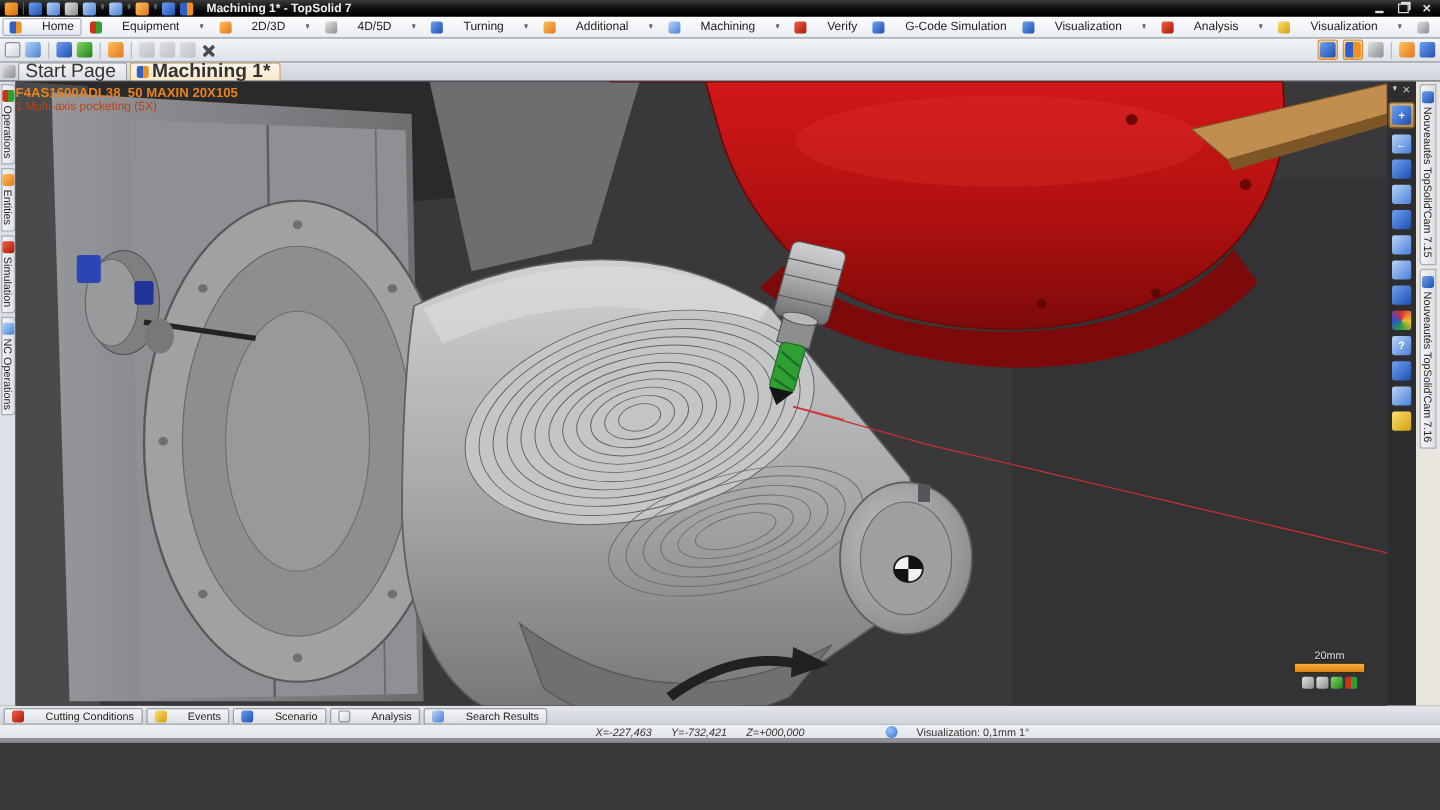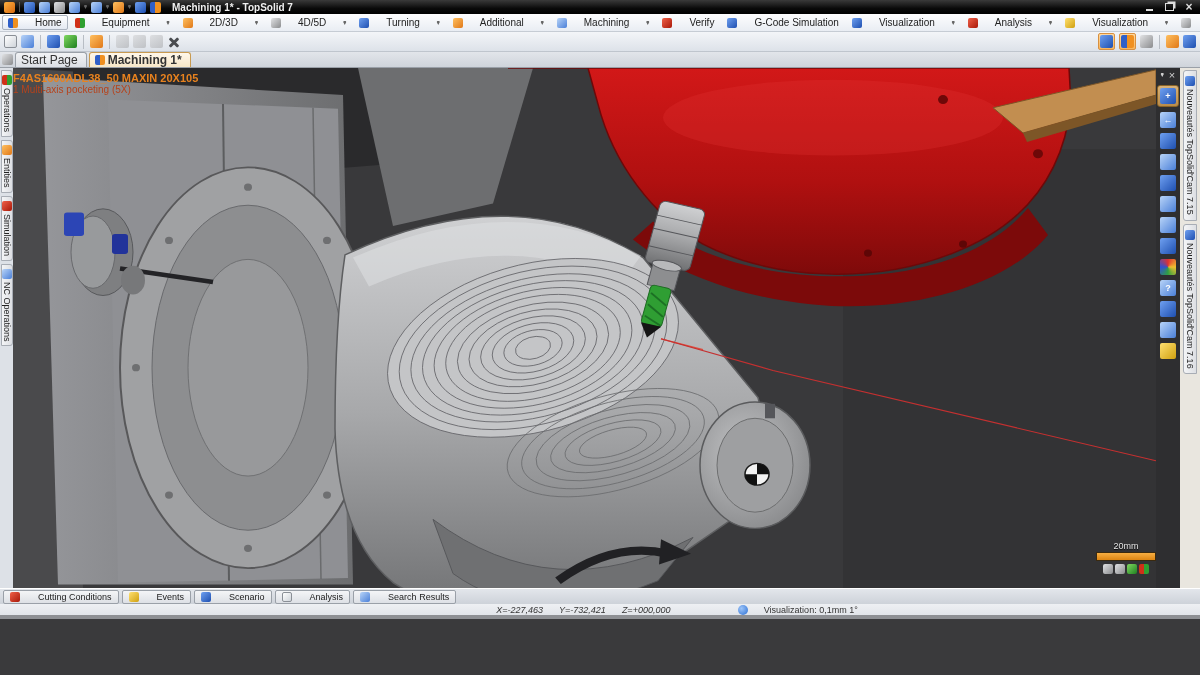--- a/index.html
+++ b/index.html
@@ -47,37 +47,37 @@
   .toolbar { height:20px; background:linear-gradient(#f3f5f8,#dde2e9); border-bottom:1px solid #bfc5cd; display:flex; align-items:center; padding:0 4px; gap:4px; flex:none; }
   .toolbar .sep { width:1px; height:14px; background:#b8bdc4; margin:0 2px; }
   .toolbar .spacer { flex:1; }
   .delx { width:14px; height:14px; position:relative; }
   .delx::before,.delx::after { content:""; position:absolute; left:1px; top:6px; width:12px; height:3px; background:#4a4c50; border-radius:1px; }
   .delx::before { transform:rotate(45deg); } .delx::after { transform:rotate(-45deg); }
   .hl { background:linear-gradient(#ffd9a0,#f7b55e); border:1px solid #d89040; border-radius:2px; padding:1px; display:flex; }
 
   
   .doctabs { height:16px; background:linear-gradient(#e2e5ea,#cfd4db); border-bottom:1px solid #9aa0a8; display:flex; align-items:flex-end; padding:0 2px; gap:2px; flex:none; }
-  .dtab { display:flex; align-items:center; gap:3px; font-size:12px; color:#333; padding:1px 8px 1px 5px; border:1px solid #9aa0a8; border-bottom:none; border-radius:3px 3px 0 0; background:linear-gradient(#f2f3f5,#dcdfe4); height:15px; cursor:default; }
+  .dtab { display:flex; align-items:center; gap:3px; font-size:16px; color:#333; padding:1px 8px 1px 5px; border:1px solid #9aa0a8; border-bottom:none; border-radius:3px 3px 0 0; background:linear-gradient(#f2f3f5,#dcdfe4); height:15px; cursor:default; }
   .dtab.active { background:linear-gradient(#fff7ea,#f7e7c8); font-weight:bold; border-color:#c89a50; }
 
   
   .main { flex:1; display:flex; min-height:0; }
   .vstrip { width:13px; background:#dde1e7; display:flex; flex-direction:column; align-items:center; padding-top:2px; gap:3px; flex:none; }
   .vstrip-r { width:20px; background:#e9e6df; }
   .vtab { writing-mode:vertical-rl; font-size:9px; color:#222; background:linear-gradient(90deg,#f4f5f7,#dddfe3); border:1px solid #a8adb5; border-radius:0 3px 3px 0; padding:4px 0; display:flex; align-items:center; gap:3px; cursor:default; }
   .vstrip-r .vtab { border-radius:3px 0 0 3px; font-size:9px; padding:5px 1px; }
   .viewport { flex:1; position:relative; background:#39393b; min-width:0; }
   .viewport svg { display:block; width:100%; height:100%; }
 
   .overlay-text { position:absolute; left:0; top:4px; width:100%; text-align:left; pointer-events:none; }
   .overlay-text .l1 { color:#e8821e; font-size:11px; font-weight:bold; }
   .overlay-text .l2, .overlay-text .l3 { color:#b6431c; font-size:10px; }
 
-  .scaleind { position:absolute; right:0; bottom:14px; width:60px; }
+  .scaleind { position:absolute; right:18px; bottom:14px; width:60px; }
   .scaleind .lbl { color:#e4e4e4; font-size:9px; text-align:center; text-shadow:0 1px 1px #000; }
   .scaleind .bar { height:9px; background:linear-gradient(#f7ae42,#dd8512); border:1px solid #3a2a10; margin-top:1px; }
   .scaleind .chips { display:flex; gap:2px; margin-top:3px; justify-content:center; }
 
   .ricons { width:24px; background:#2e2e30; display:flex; flex-direction:column; align-items:center; padding:2px 0; gap:5px; flex:none; }
   .ricons .hdr { display:flex; gap:5px; color:#cfcfcf; font-size:8px; align-items:center; height:10px; }
   .ricons .hdr .x::before { content:"\00d7"; font-size:11px; }
   .ricon { width:16px; height:16px; border-radius:2px; display:flex; align-items:center; justify-content:center; color:#fff; font-size:9px; font-weight:bold; }
   .ricon-wrap { padding:2px; border-radius:3px; }
   .ricon-wrap.active { background:linear-gradient(#d8b176,#b98c4a); border:1px solid #8a6428; }

